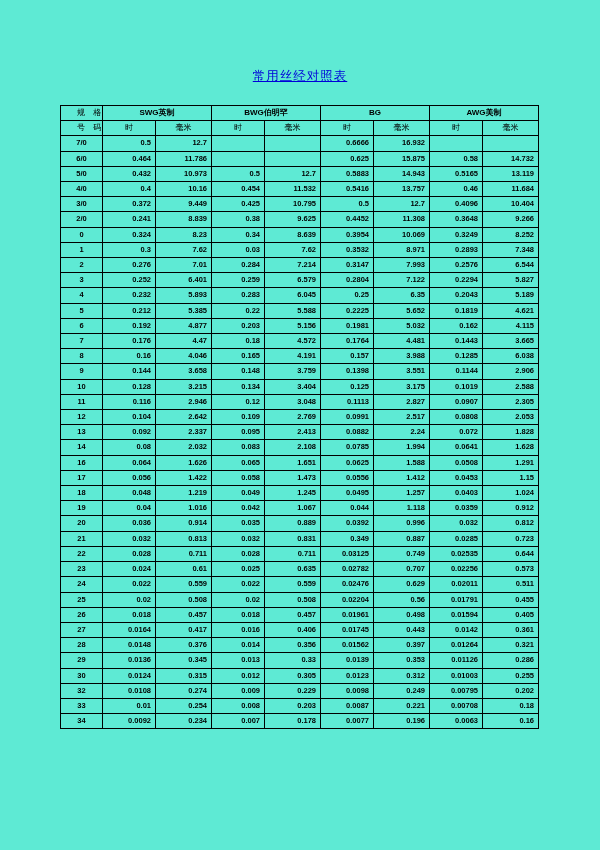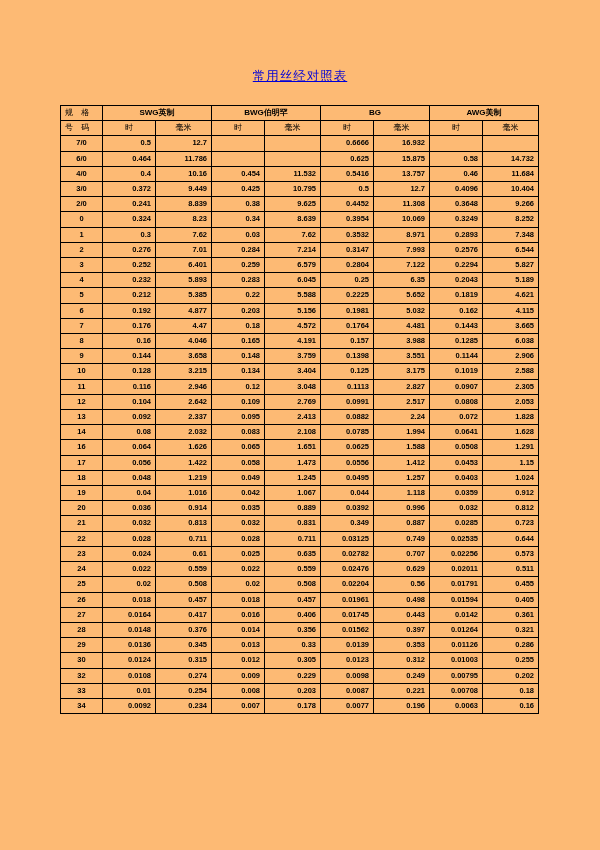--- a/index.html
+++ b/index.html
@@ -1,19 +1,19 @@
 <!DOCTYPE html>
 <html><head>
 <meta charset="utf-8">
 <style>
   html,body{margin:0;padding:0;background:#ffffff;}
   .page{
     position:relative;
     width:600px;height:850px;
-    background:#fdba74;
+    background:#5eead4;
     font-family:"Liberation Sans","DejaVu Sans",sans-serif;
     overflow:hidden;
   }
   .title{
     position:absolute;
     top:68px;left:0;width:100%;
     text-align:center;
     font-size:12.5px;
     letter-spacing:1px;
     text-decoration:underline;
@@ -38,21 +38,21 @@
   .gauge-table thead th{
     font-size:8px;
     font-weight:normal;
     text-align:center;
   }
   .gauge-table thead th.group{
     font-weight:bold;
   }
   .gauge-table thead th.spec{
     text-align:left;
-    padding-left:4px;
+    padding-left:16px;
     letter-spacing:3px;
     margin-left:17px;
   }
   .gauge-table tbody td{
     font-size:7.5px;
     font-weight:bold;
     text-align:right;
     padding-right:4px;
   }
   .gauge-table tbody td.gauge{
@@ -117,20 +117,31 @@
           <td>0.464</td>
           <td>11.786</td>
           <td></td>
           <td></td>
           <td>0.625</td>
           <td>15.875</td>
           <td>0.58</td>
           <td>14.732</td>
         </tr>
         <tr>
+          <td class="gauge">5/0</td>
+          <td>0.432</td>
+          <td>10.973</td>
+          <td>0.5</td>
+          <td>12.7</td>
+          <td>0.5883</td>
+          <td>14.943</td>
+          <td>0.5165</td>
+          <td>13.119</td>
+        </tr>
+        <tr>
           <td class="gauge">4/0</td>
           <td>0.4</td>
           <td>10.16</td>
           <td>0.454</td>
           <td>11.532</td>
           <td>0.5416</td>
           <td>13.757</td>
           <td>0.46</td>
           <td>11.684</td>
         </tr>

